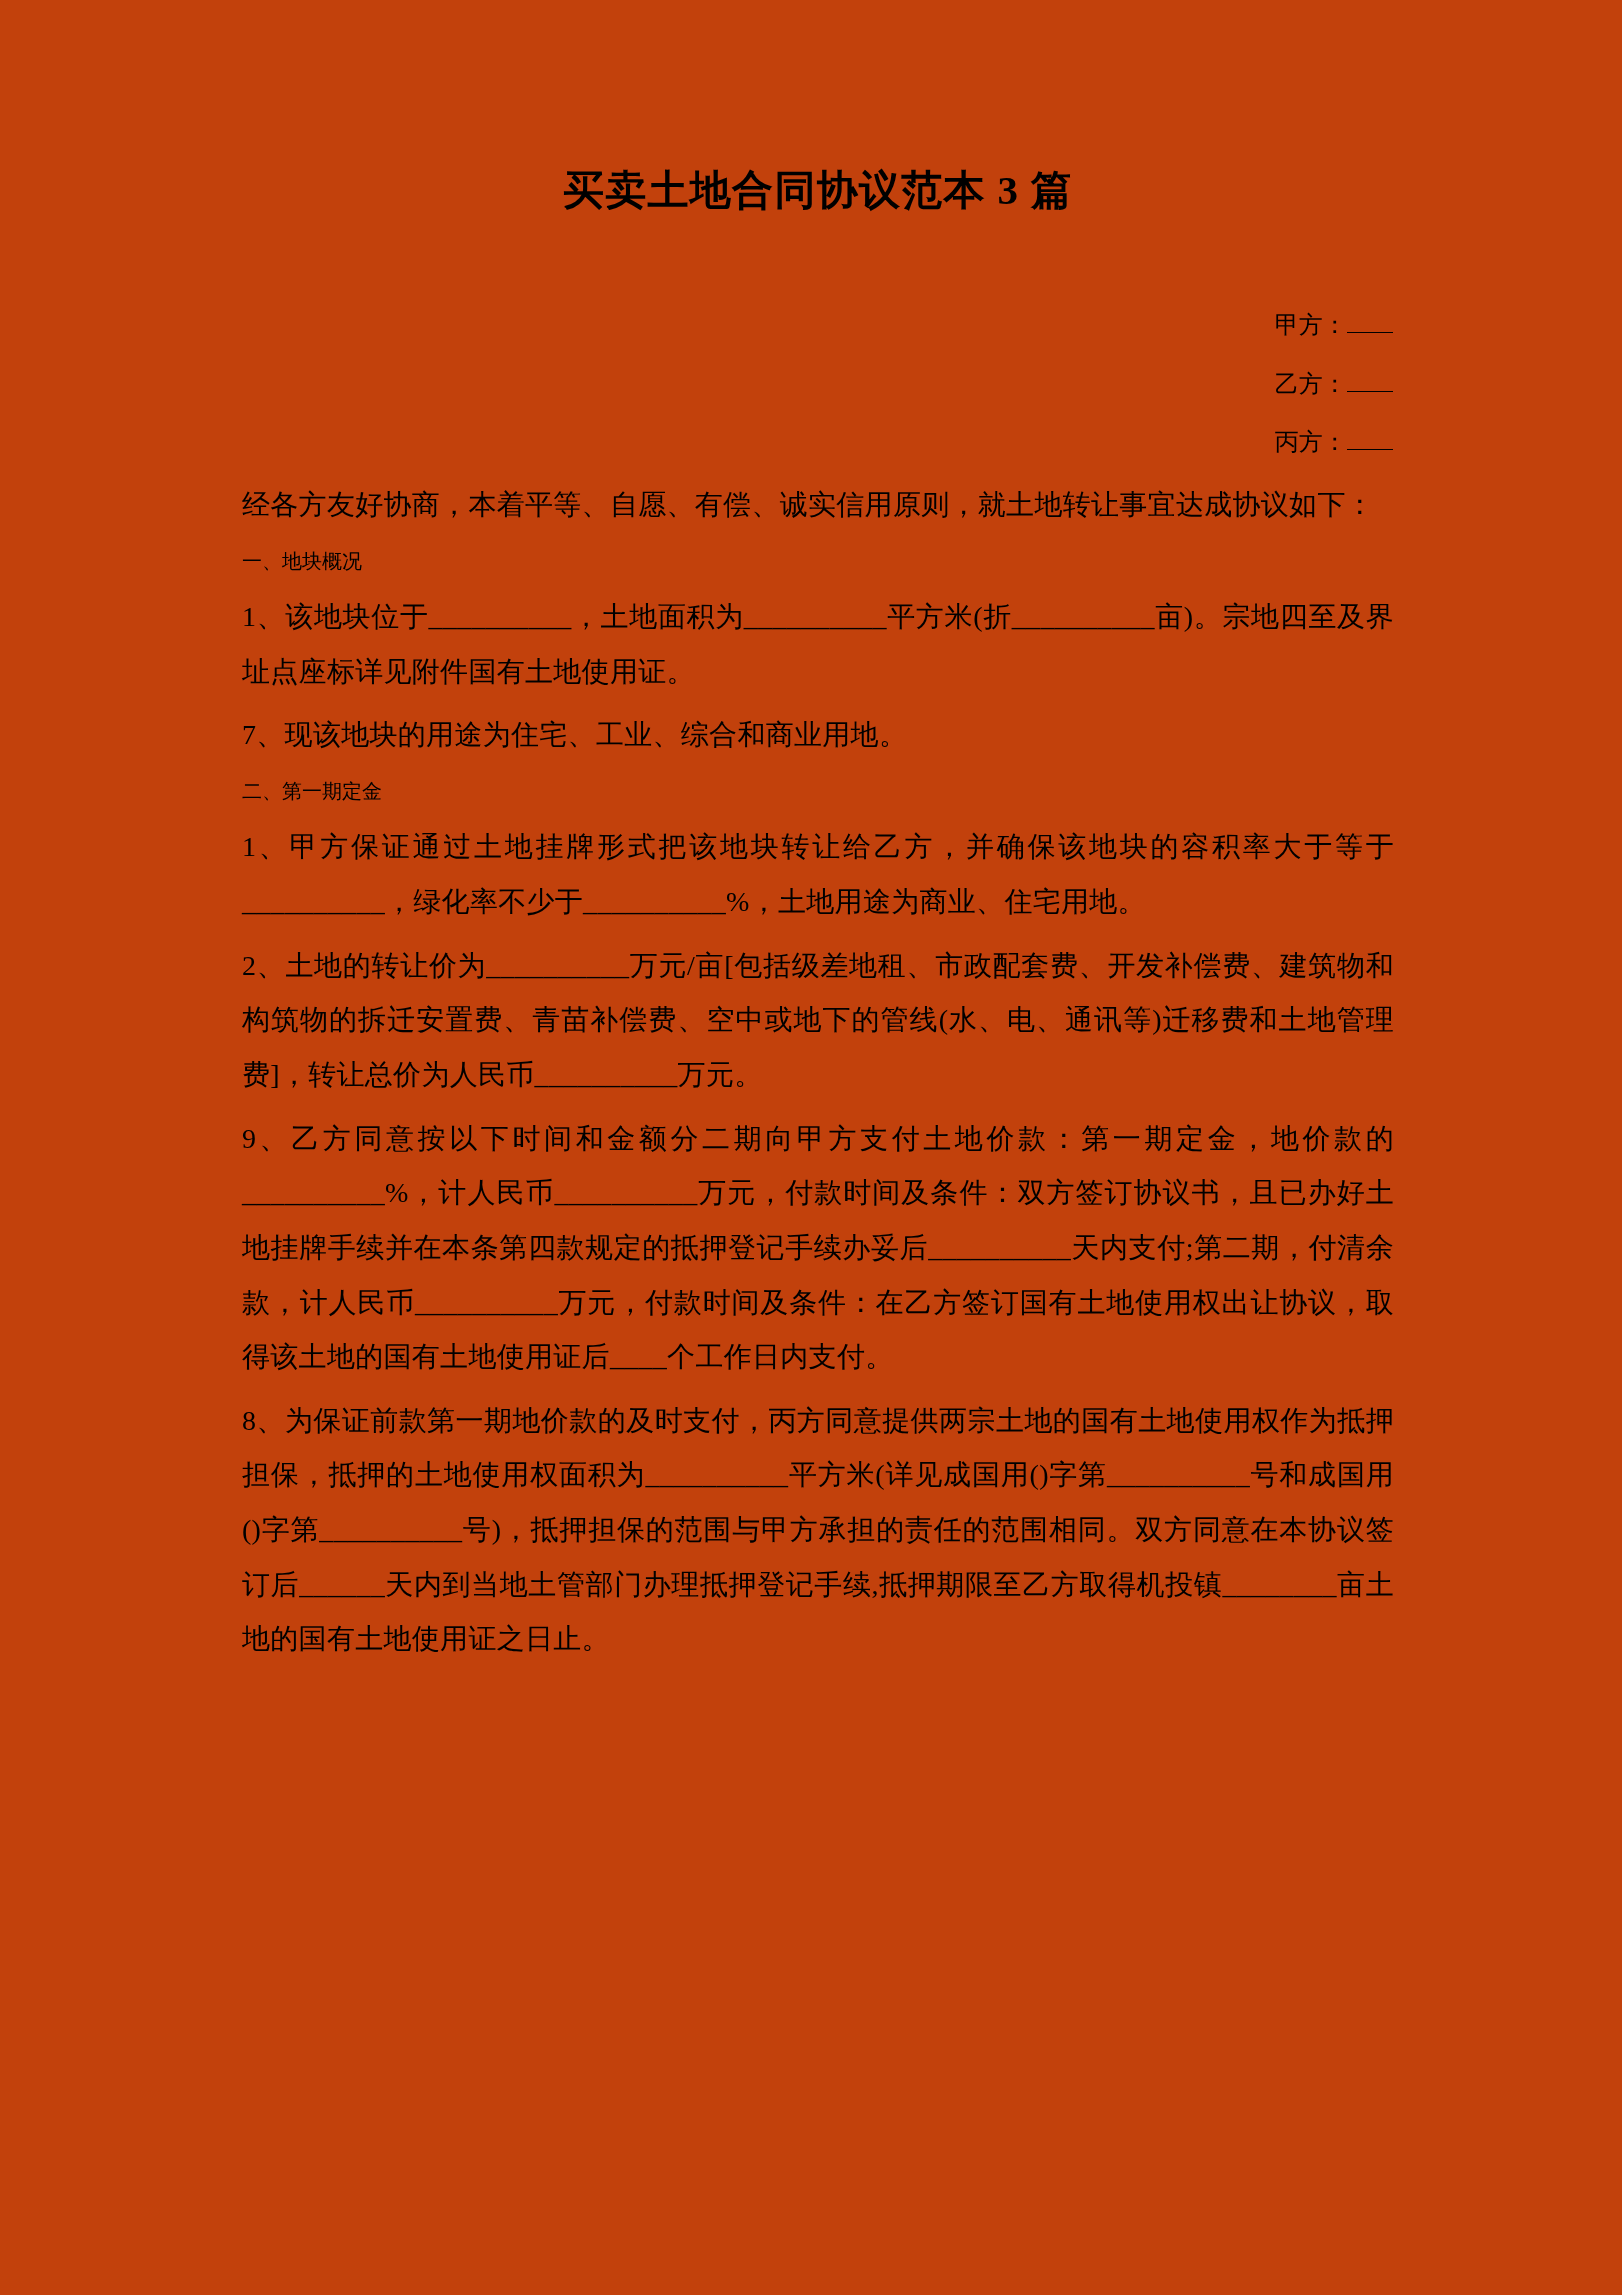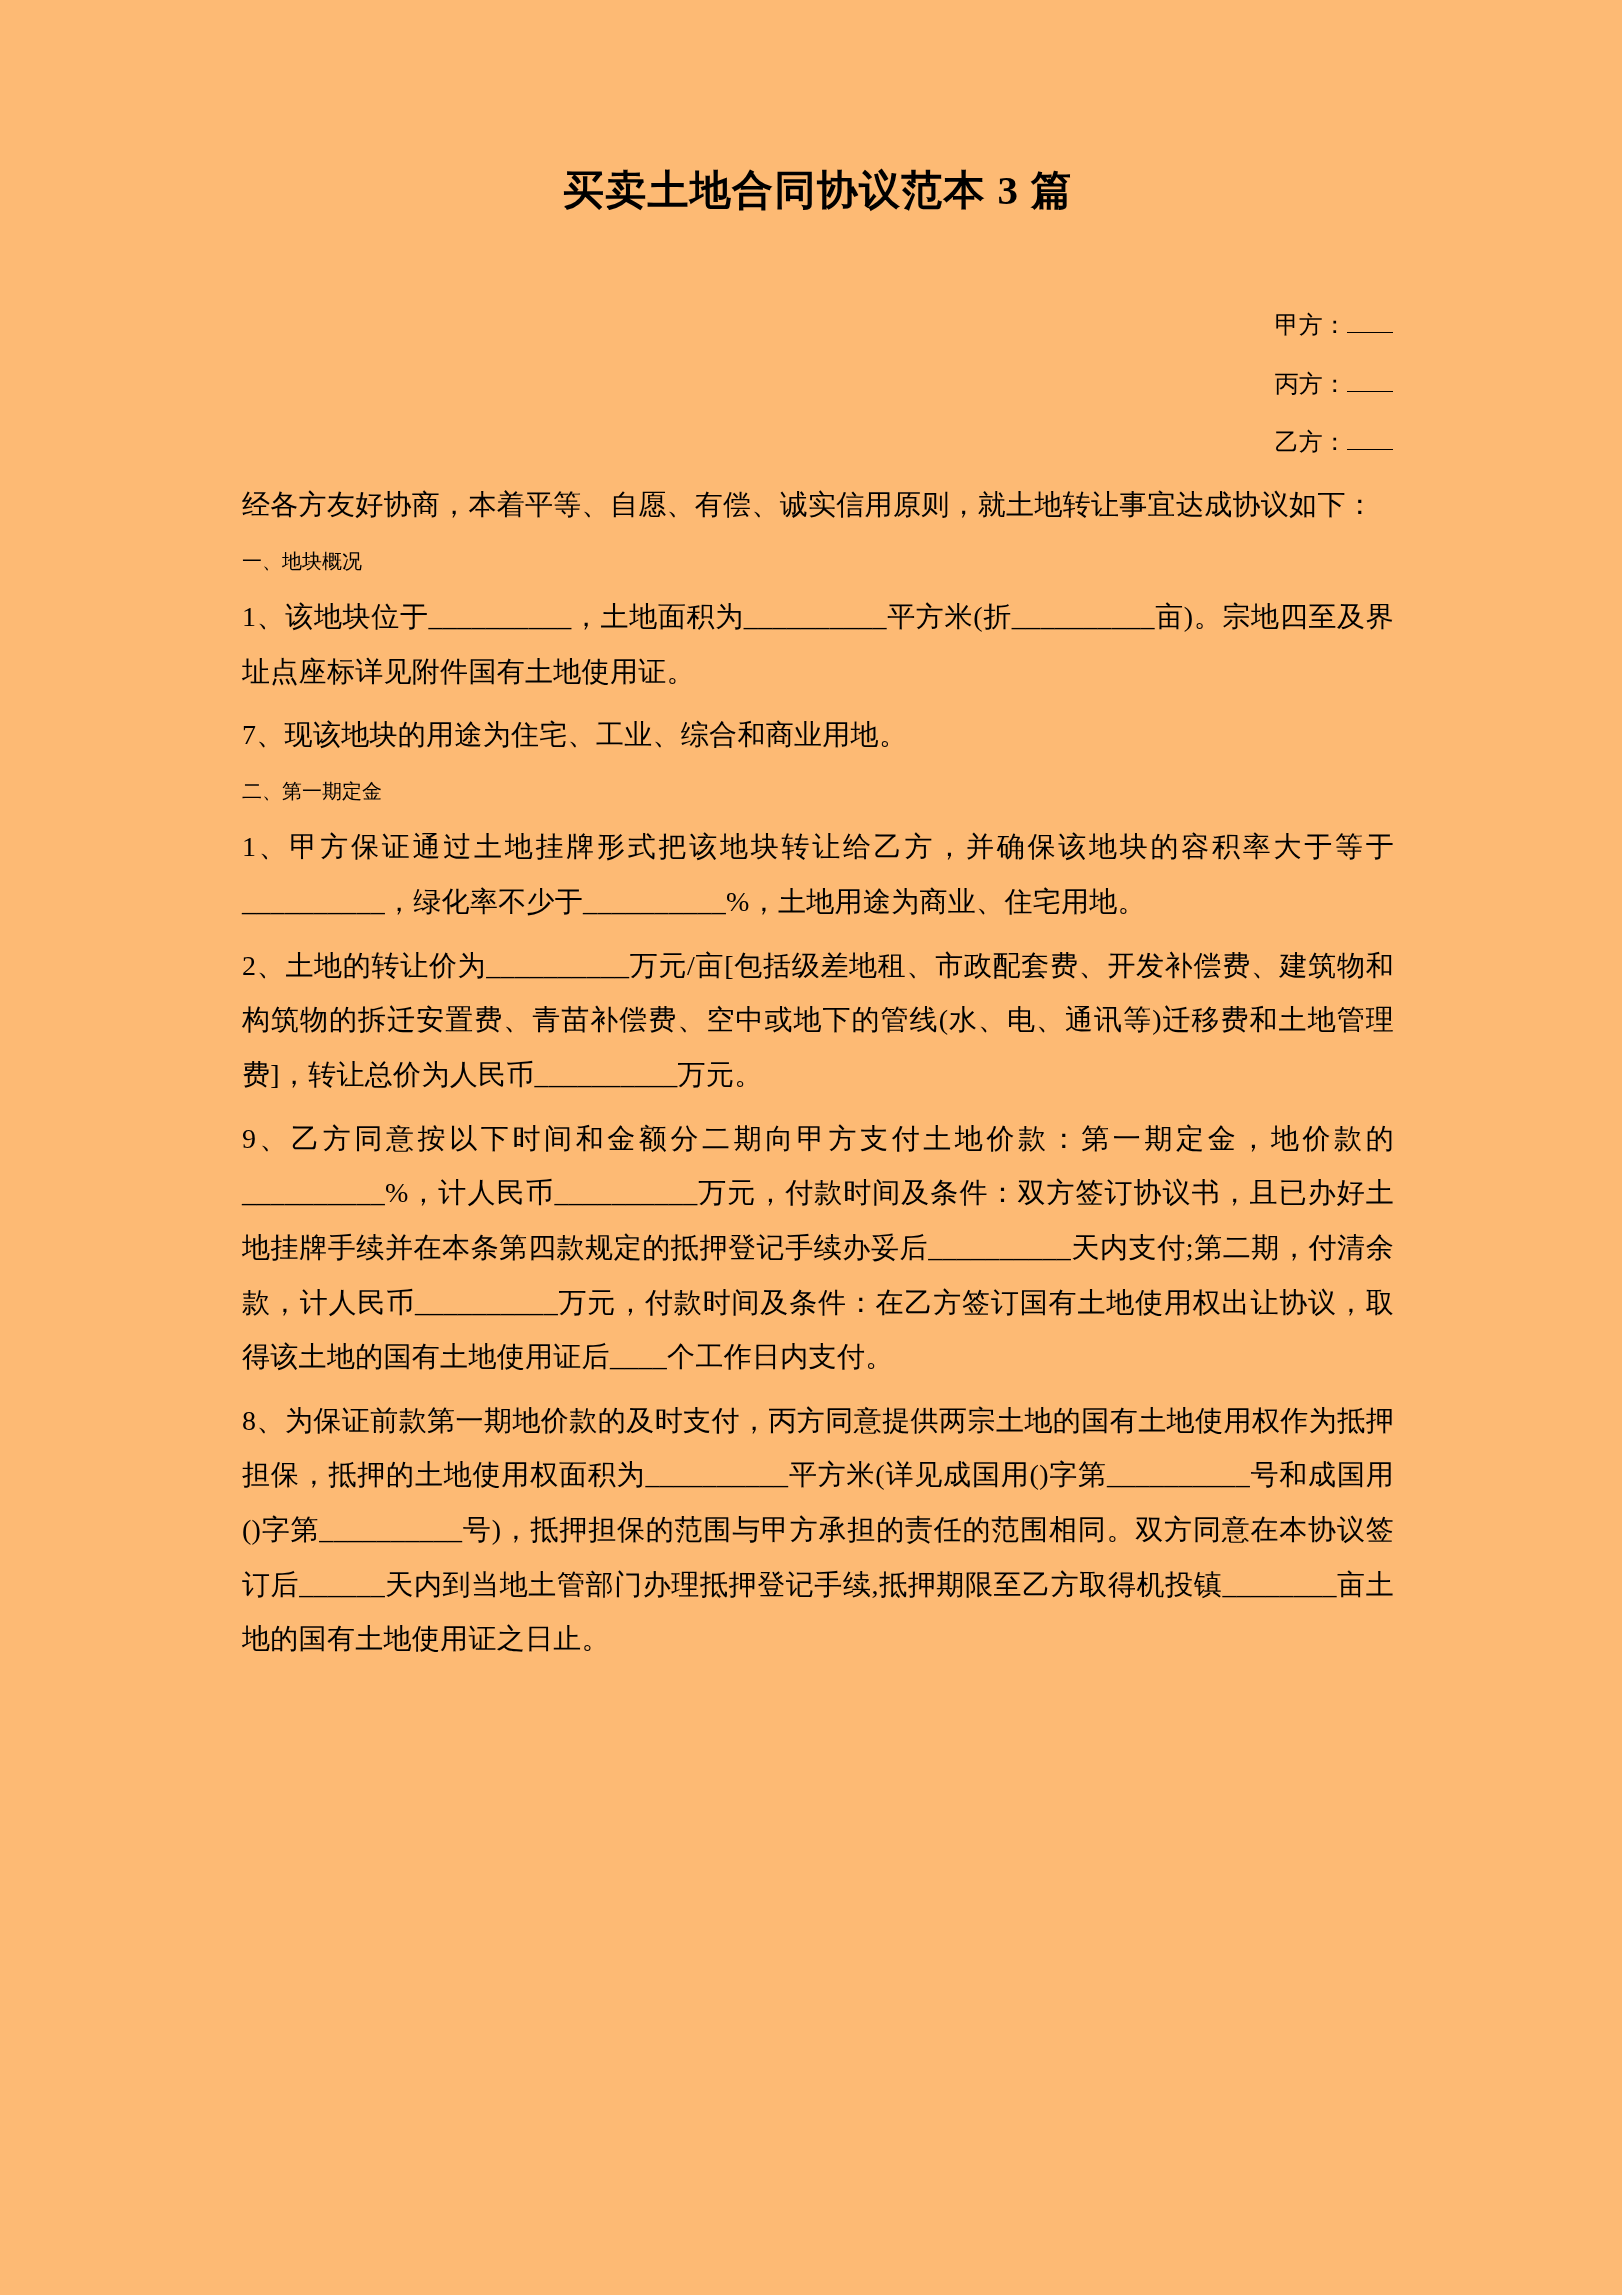--- a/index.html
+++ b/index.html
@@ -6,21 +6,21 @@
     margin: 0;
     padding: 0;
     background: #d8d8d8;
   }
   body {
     font-family: "Liberation Serif", "DejaVu Serif", serif;
   }
   .page {
     width: 1623px;
     height: 2295px;
-    background: #fdba74;
+    background: #c2410c;
     position: relative;
     margin: 0 auto;
     box-sizing: border-box;
     overflow: hidden;
   }
   .content {
     position: absolute;
     left: 242px;
     top: 164px;
     width: 1152px;
@@ -71,25 +71,25 @@
 <div class="page">
   <div class="content">
 
     <h1 class="doc-title">买卖土地合同协议范本 3 篇</h1>
 
     <p class="party">
       <span>甲方：</span><span class="blank b-xs"></span>
     </p>
 
     <p class="party">
-      <span>丙方：</span><span class="blank b-xs"></span>
+      <span>乙方：</span><span class="blank b-xs"></span>
     </p>
 
     <p class="party">
-      <span>乙方：</span><span class="blank b-xs"></span>
+      <span>丙方：</span><span class="blank b-xs"></span>
     </p>
 
     <p class="para">经各方友好协商，本着平等、自愿、有偿、诚实信用原则，就土地转让事宜达成协议如下：</p>
 
     <p class="section-head">一、地块概况</p>
 
     <p class="para">1、该地块位于__________，土地面积为__________平方米(折__________亩)。宗地四至及界址点座标详见附件国有土地使用证。</p>
     <p class="para">7、现该地块的用途为住宅、工业、综合和商业用地。</p>
 
     <p class="section-head">二、第一期定金</p>

